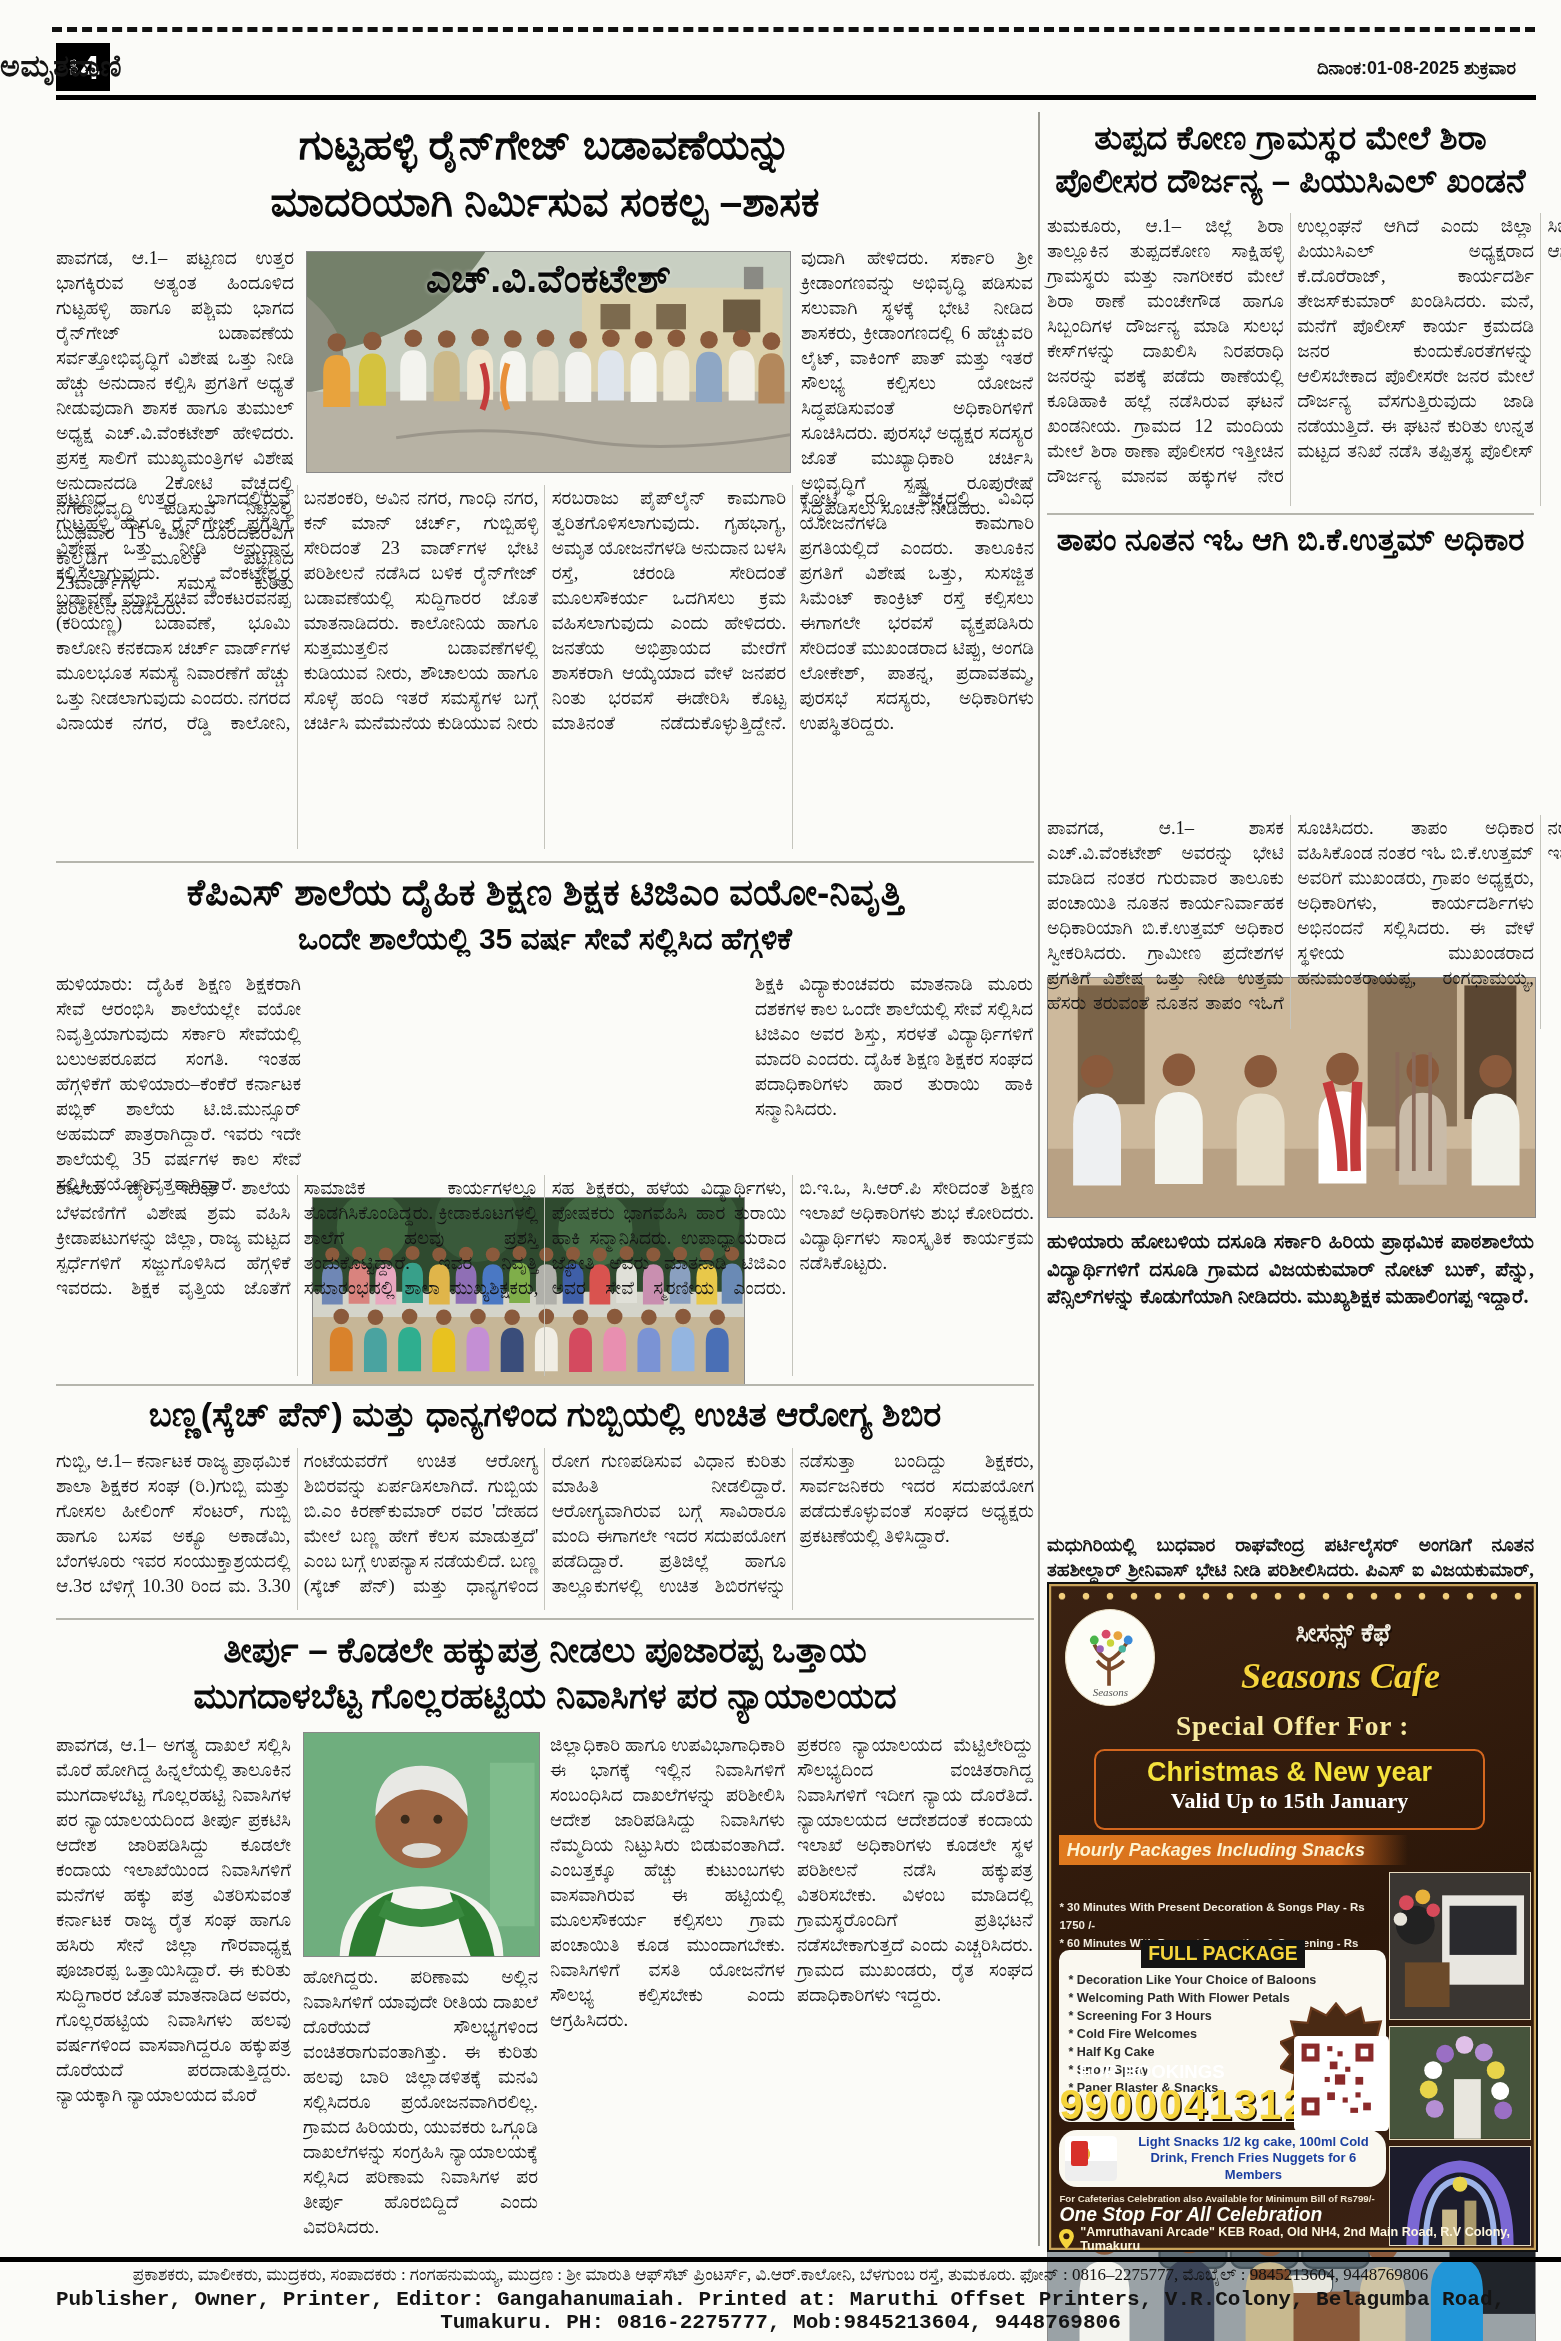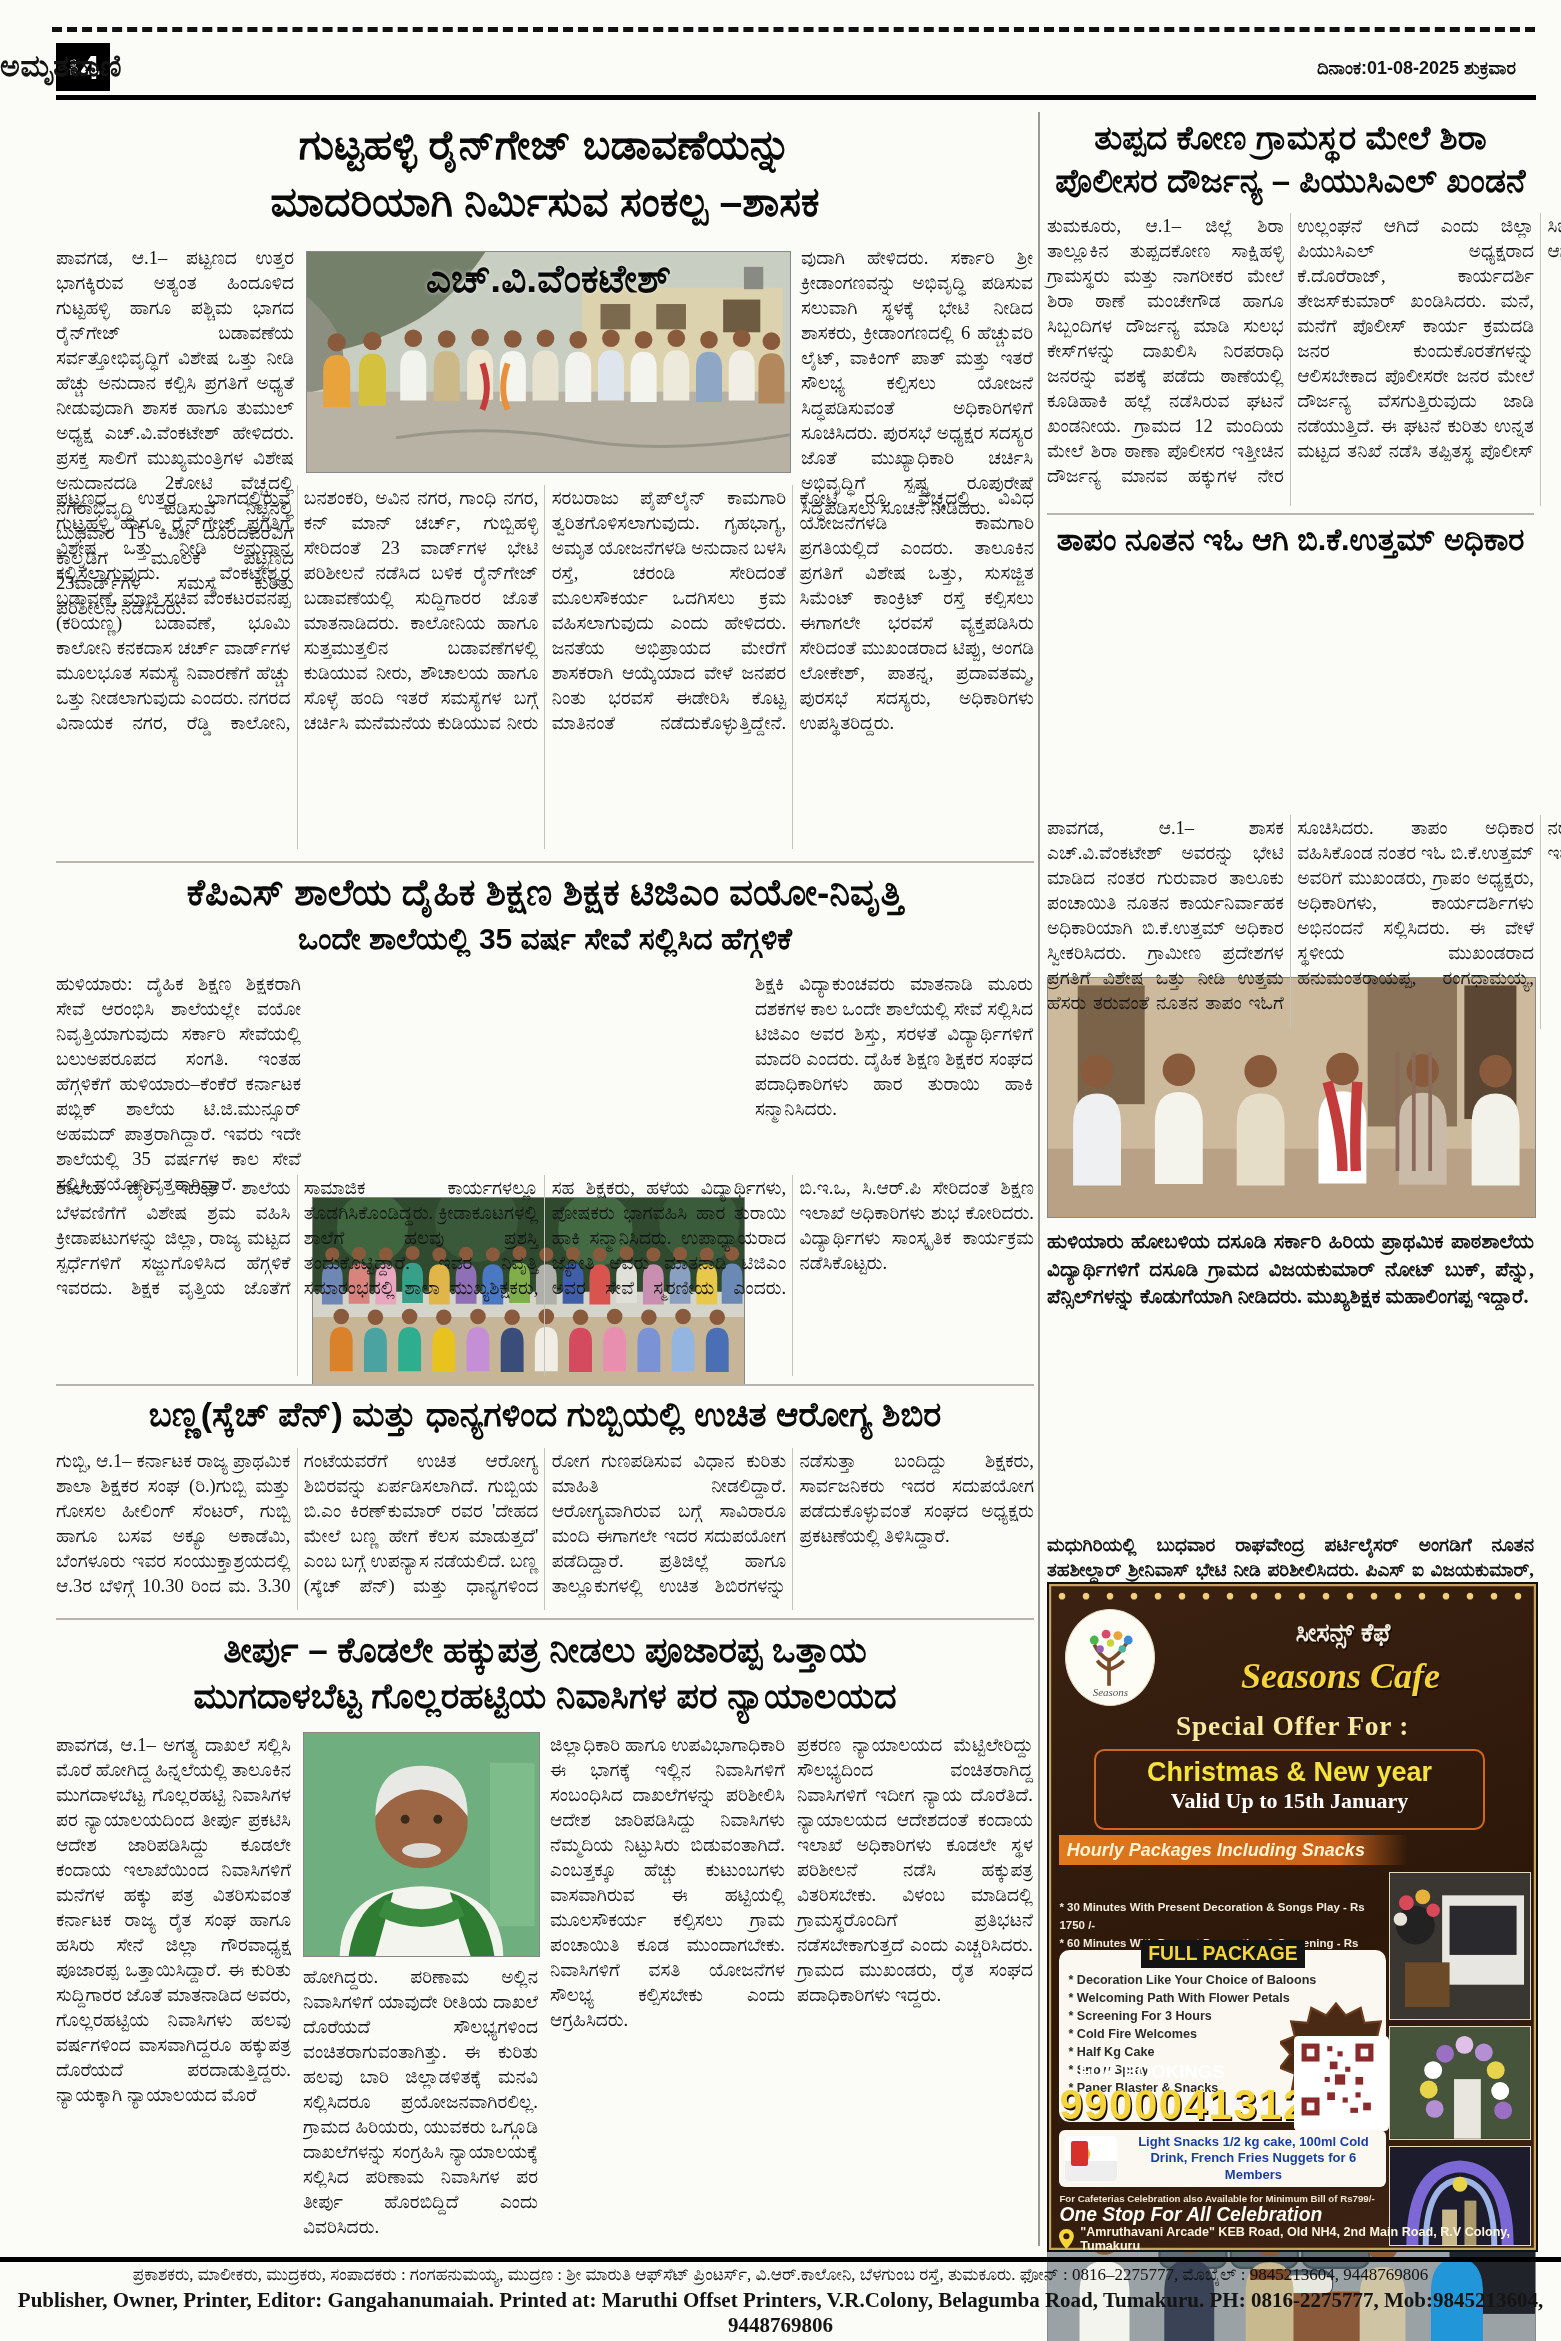--- a/index.html
+++ b/index.html
@@ -51,21 +51,21 @@
   .ad-box .valid{font-size:22px;font-weight:bold;color:#fff;font-family:"Liberation Serif",serif;}
   .ad-ribbon{position:absolute;left:10.4px;top:251px;width:349px;height:30px;
       background:linear-gradient(90deg,#e07a1e,#c9621a 80%,transparent);display:flex;align-items:center;}
   .ad-ribbon span{font-size:18px;font-weight:bold;font-style:italic;color:#fdf3d0;padding-left:7.4px;white-space:nowrap;}
   .ad-pkgs{position:absolute;left:10.4px;top:288px;width:327px;font-size:11.5px;line-height:18px;font-weight:bold;color:#f3ede0;margin-top:26px;}
   .ad-full{position:absolute;left:10.4px;top:366px;width:327px;height:172px;background:#faf8f0;border-radius:10.4px;}
   .ad-full .fp-title{width:164px;margin:-10.4px auto 3px auto;background:#141414;color:#f5d43c;text-align:center;
       font-size:19.3px;font-weight:bold;padding:3px 0;}
   .ad-full .fp-item{font-size:12.6px;line-height:18px;font-weight:bold;color:#2b2b2b;padding-left:9px;}
   .ad-burst{position:absolute;right:-6px;top:52px;width:112px;height:112px;}
-  .ad-snacks{position:absolute;left:10.4px;top:546px;width:327px;height:57px;background:#faf8f0;border-radius:6px;
+  .ad-snacks{position:absolute;left:10.4px;top:546px;width:327px;height:57px;background:#faf8f0;border-radius:18px;
       display:flex;align-items:center;}
   .ad-snacks .sn-img{width:52px;height:45px;margin:0 3px 0 6px;background:
       linear-gradient(#fff 55%,#eee 55%),radial-gradient(circle at 30% 40%,#e8b23a 0 9px,transparent 9.7px);
       background-blend-mode:multiply;border-radius:4.5px;position:relative;}
   .ad-snacks .sn-img::after{content:"";position:absolute;left:6px;top:4.5px;width:16.4px;height:25px;background:#d8302a;border-radius:2.2px;}
   .ad-snacks .sn-txt{flex:1;text-align:center;font-size:13px;line-height:16.4px;font-weight:bold;color:#1b3fa0;}
   .ad-cafe-note{position:absolute;left:10.4px;top:609px;width:327px;font-size:9.7px;font-weight:bold;color:#f0e6cf;}
   .ad-onestop{position:absolute;left:10.4px;top:620px;width:327px;text-align:left;font-size:19.3px;font-weight:bold;
       font-style:italic;color:#fdfdf5;}
   .ad-photos{position:absolute;right:7.4px;top:288px;width:140px;}
@@ -74,21 +74,21 @@
       display:flex;align-items:center;gap:6px;}
   
   .bk-lbl{position:absolute;left:30px;top:477px;font-size:18.6px;font-weight:bold;color:#fff;}
   .bk-num{position:absolute;left:10.4px;top:497px;font-size:42px;font-weight:bold;color:#f5d43c;letter-spacing:1.5px;
       text-shadow:1.5px 1.5px 0 #1a0d05;}
   .qr-box{position:absolute;left:245px;top:452px;width:86px;height:86px;background:#fff;border-radius:4.5px;padding:4.5px;}
   
   .foot-rule{left:0px;top:2257px;width:1561px;height:4.5px;background:#000;}
   .foot-kn{left:0;top:2265px;width:1561px;text-align:center;font-size:17px;color:#111;}
   .foot-en{left:0;top:2288px;width:1561px;text-align:center;font-size:21px;font-weight:bold;
-      font-family:Liberation Serif, serif;}
+      font-family:Liberation Mono, monospace;}
 </style>
 </head>
 <body>
 
 <svg width="0" height="0" style="position:absolute" aria-hidden="true">
   <defs>
     <symbol id="p" viewBox="0 0 40 78">
       <circle cx="20" cy="11" r="9.5" fill="#8a5a3c"></circle>
       <path d="M6 78 V42 Q6 24 20 24 Q34 24 34 42 V78 Z" fill="currentColor"></path>
     </symbol>

